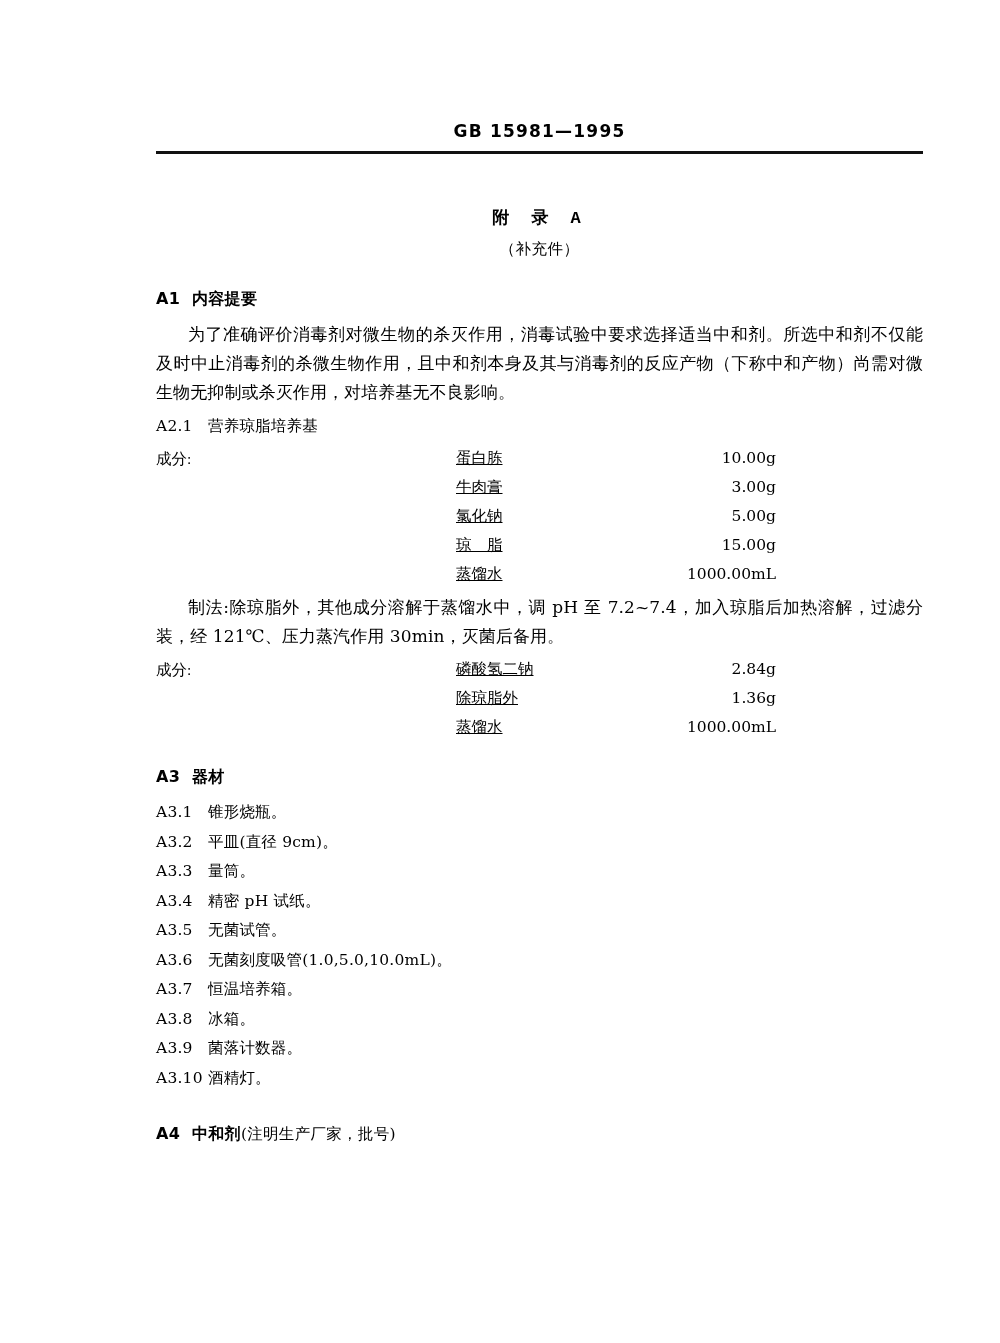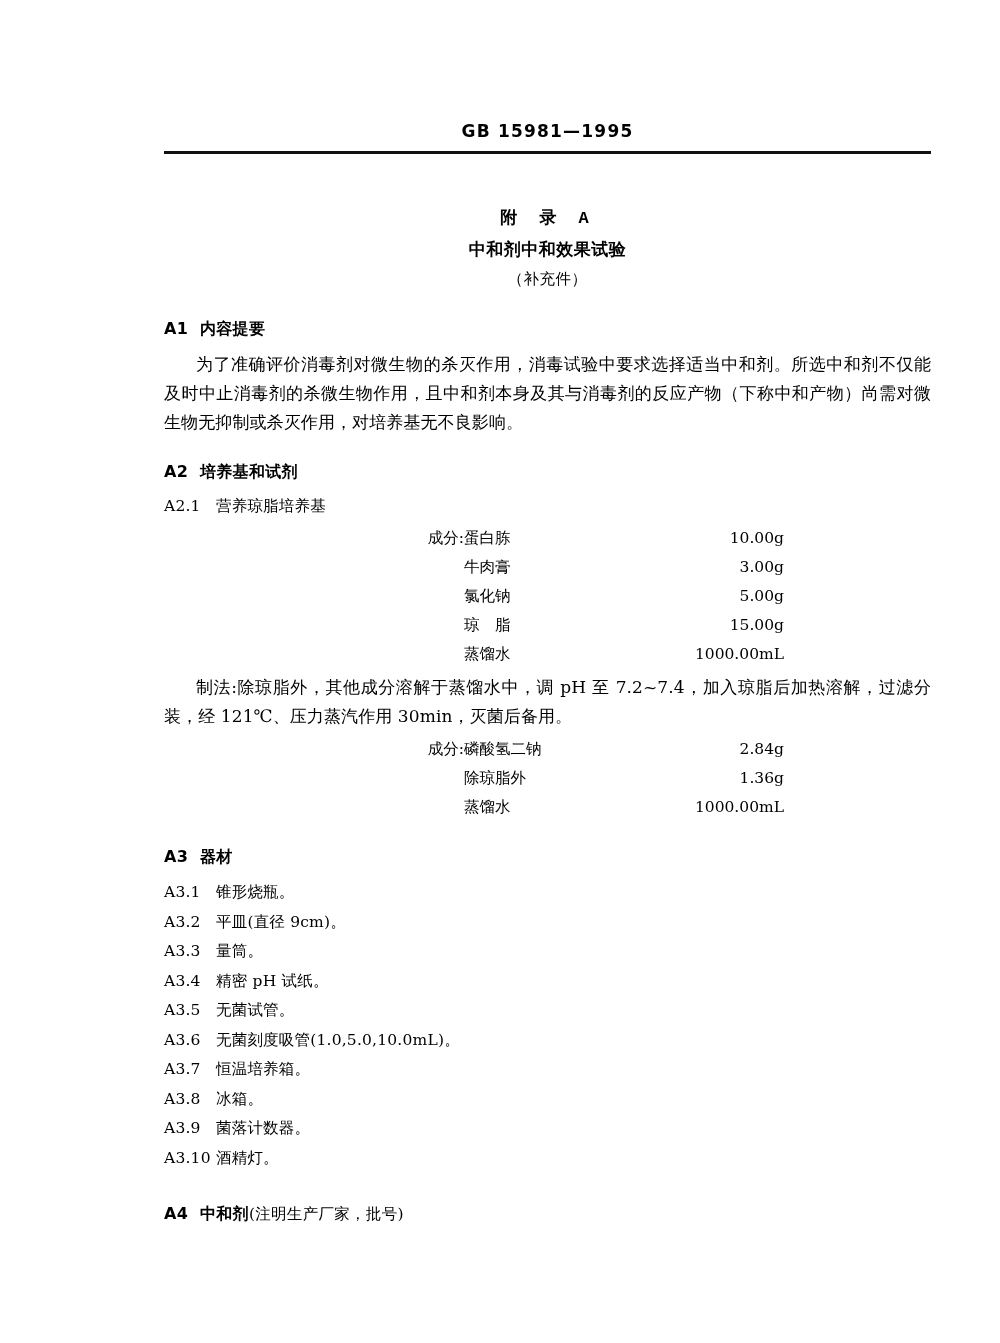--- a/index.html
+++ b/index.html
@@ -12,21 +12,21 @@
     width: 1000px;
     height: 1343px;
     position: relative;
     font-family: "DejaVu Serif", "Liberation Serif", serif;
     color: #000000;
     -webkit-font-smoothing: antialiased;
   }
 
   .page {
     position: absolute;
-    left: 8px; top: 0;
+    left: 0; top: 0;
     width: 924px;
     height: 1343px;
     overflow: hidden;
   }
 
   
   .header {
     position: absolute;
     left: 156px;
     top: 120px;
@@ -131,26 +131,28 @@
     border-collapse: collapse;
   }
   .ingredients td {
     font-size: 15.5px;
     line-height: 29px;
     padding: 0;
     white-space: nowrap;
   }
   .ing-prefix {
     width: 300px;
-    text-align: right;
+    text-align: left;
     padding-right: 0 !important;
+    font-family: Liberation Serif, serif;
   }
   .ing-name {
     width: 140px;
     text-align: left;
+    text-decoration: underline;
   }
   .ing-amount {
     width: 180px;
     text-align: right;
   }
 
   
   .item {
     font-size: 15.5px;
     line-height: 29.5px;
@@ -168,32 +170,28 @@
 
   <div class="header">
     <div class="header-code">GB 15981—1995</div>
   </div>
   <div class="header-rule"></div>
 
   <div class="content">
 
     <div class="appendix-title">
       <div class="appendix-label">附 录 A</div>
-      <div class="appendix-name">中和剂中和效果试验</div>
       <div class="appendix-kind">（补充件）</div>
     </div>
 
     <div class="sec-head">
       <span class="num">A1</span><span>内容提要</span>
     </div>
     <p class="para indent">为了准确评价消毒剂对微生物的杀灭作用，消毒试验中要求选择适当中和剂。所选中和剂不仅能及时中止消毒剂的杀微生物作用，且中和剂本身及其与消毒剂的反应产物（下称中和产物）尚需对微生物无抑制或杀灭作用，对培养基无不良影响。</p>
 
-    <div class="sec-head">
-      <span class="num">A2</span><span>培养基和试剂</span>
-    </div>
 
     <div class="clause">
       <span class="num">A2.1</span><span>营养琼脂培养基</span>
     </div>
 
     <table class="ingredients">
       <tbody>
           <tr>
         <td class="ing-prefix">成分:</td>
         <td class="ing-name">蛋白胨</td>

